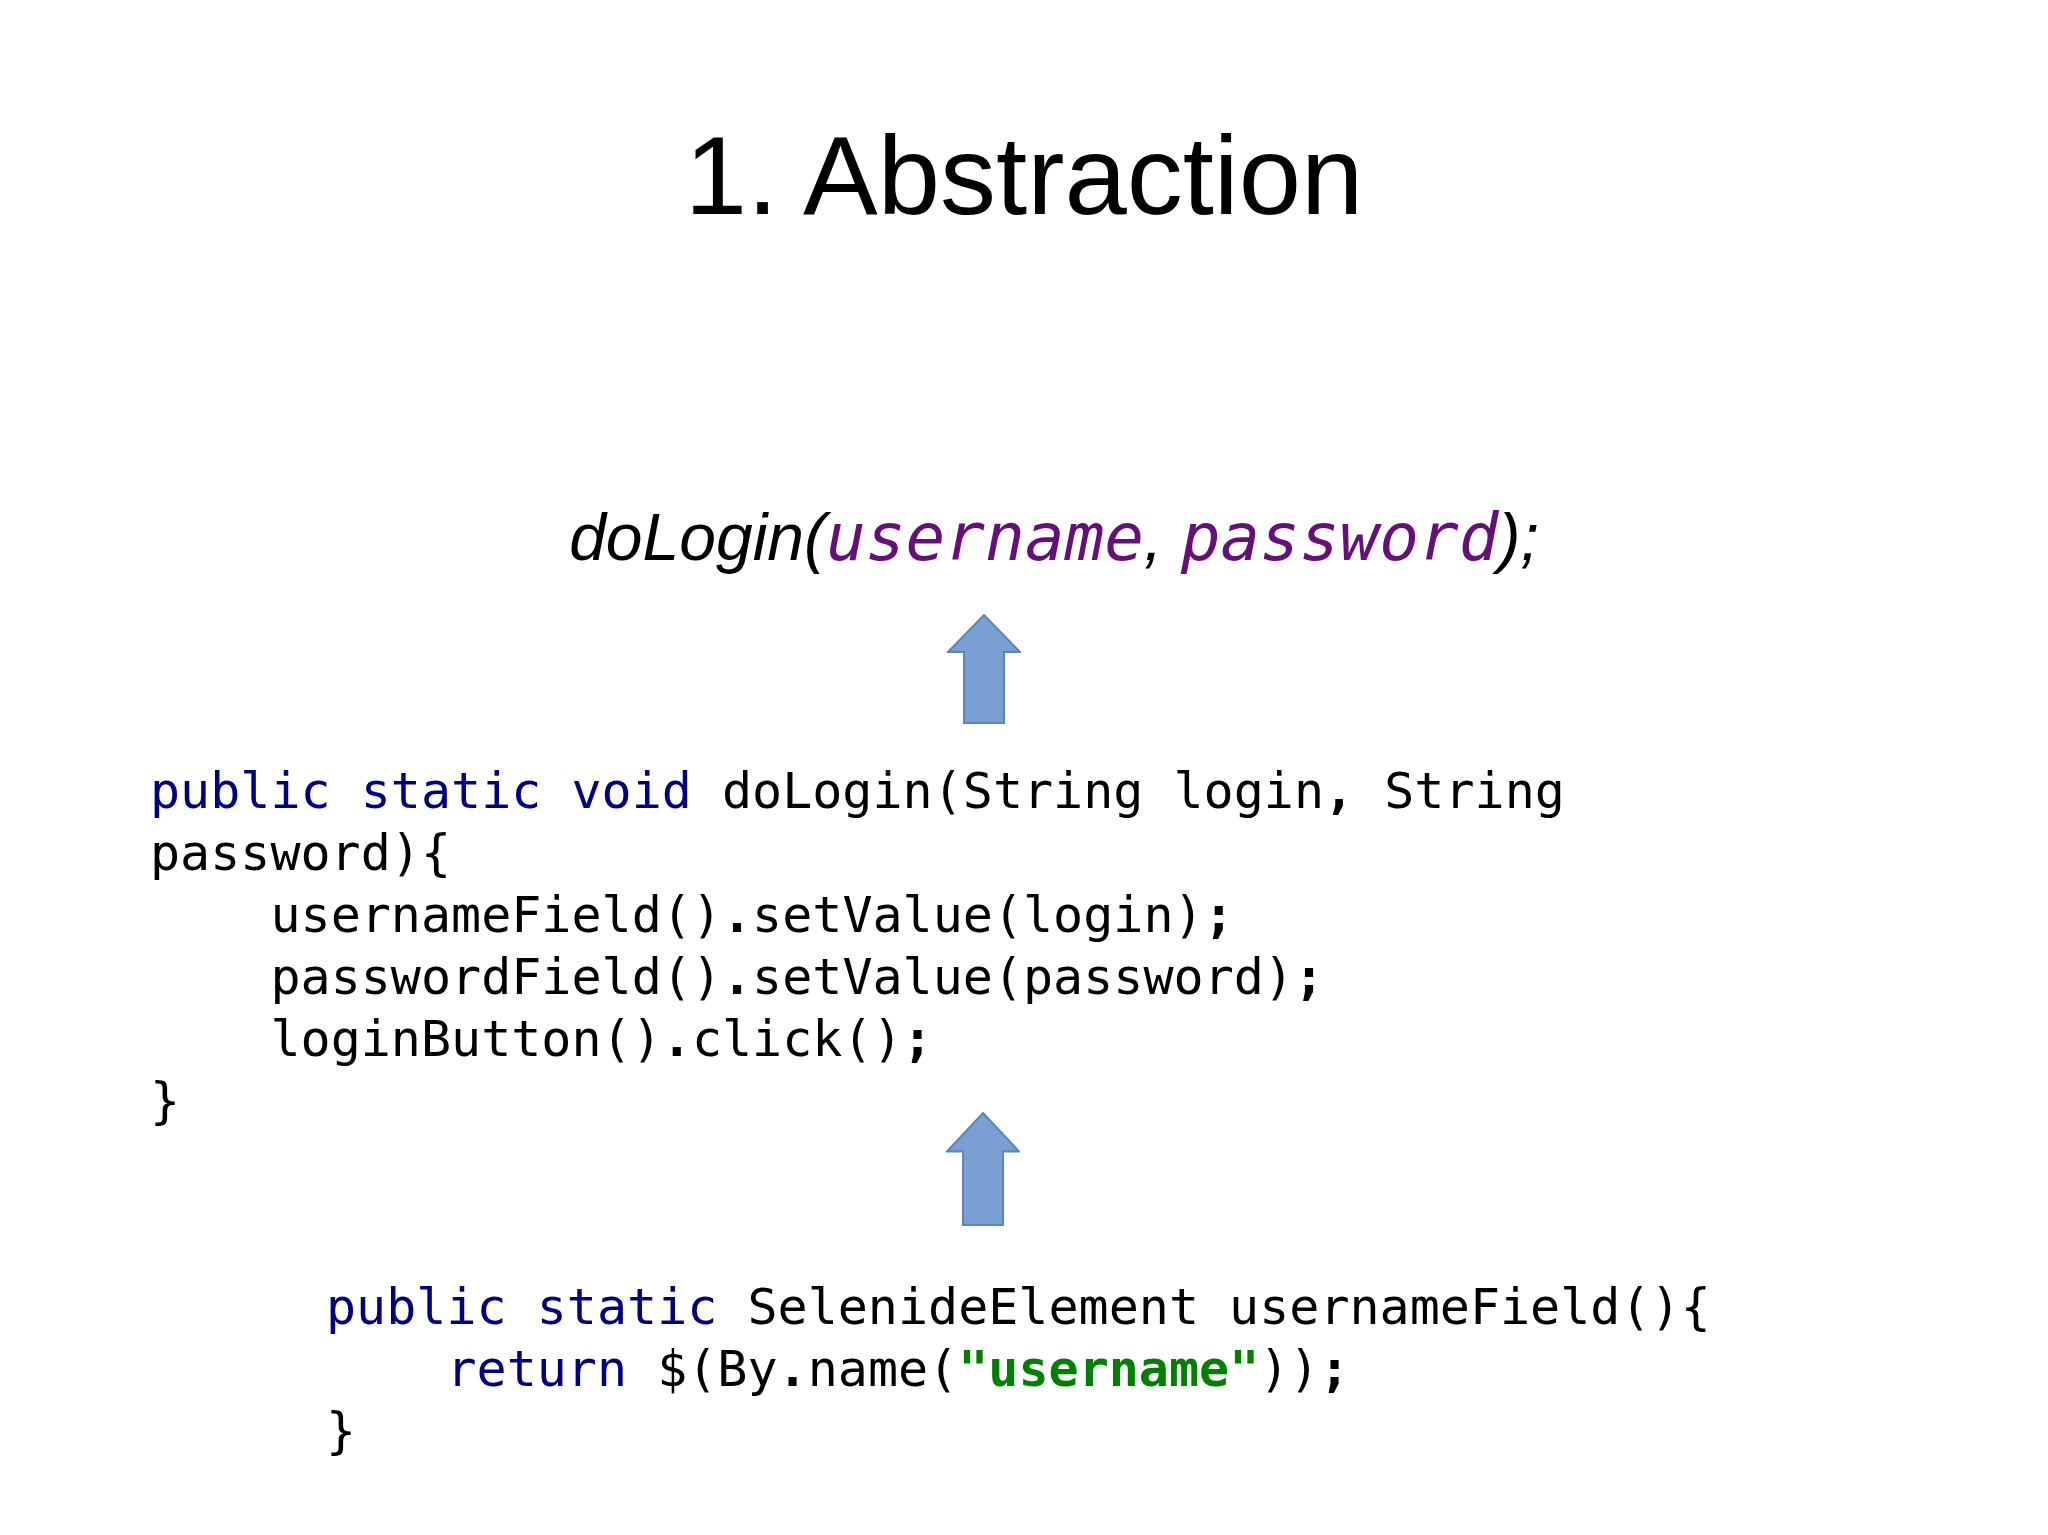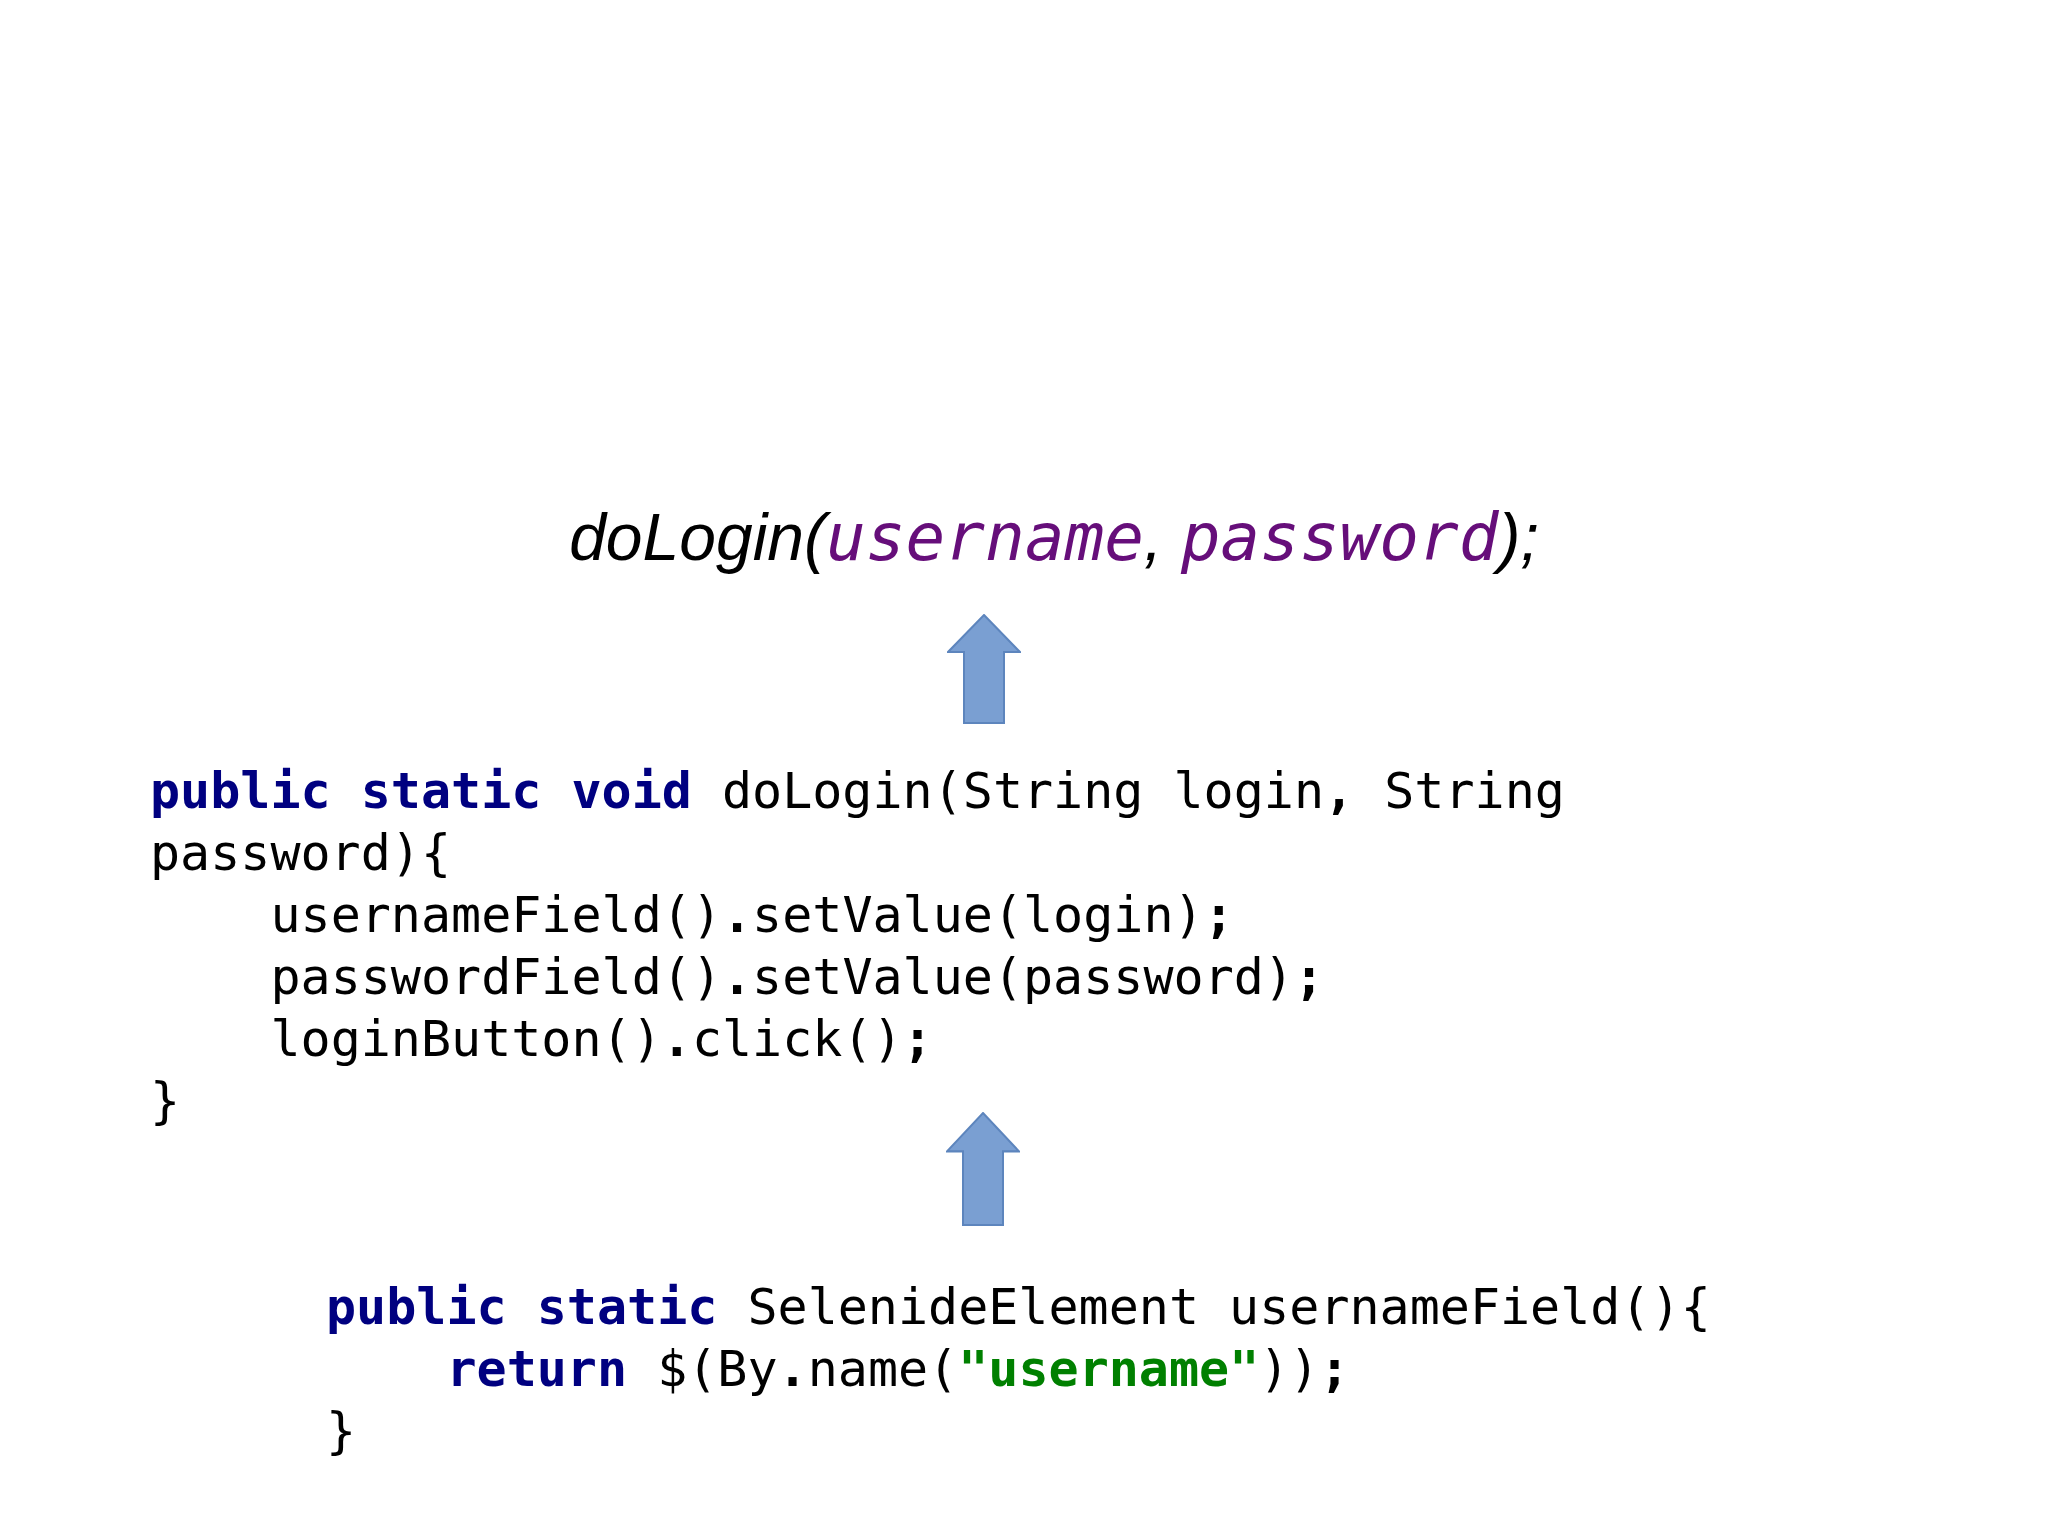--- a/index.html
+++ b/index.html
@@ -36,39 +36,40 @@
     font-family:"DejaVu Sans Mono",monospace;
     font-size:50px;line-height:62px;
     white-space:pre;
     color:#000000;
   }
   .code-1{left:150px;top:760px;}
   .code-2{left:326px;top:1276px;}
   .code-line{white-space:pre;}
   
   .seg-plain{}
-  .seg-kw{font-weight:bold;color:var(--c-keyword,#000080);}
+  .seg-kw{font-weight:normal;color:var(--c-keyword,#000080);}
   .seg-b{font-weight:bold;}
   .seg-it{}
   .seg-str{font-weight:bold;color:var(--c-string,#008000);}
   .seg-sans-it{font-family:"Liberation Sans",sans-serif;font-style:italic;}
   .seg-mono-it-purple{
     font-family:"DejaVu Sans Mono",monospace;
     font-style:italic;
     color:var(--c-static_field,#660e7a);
   }
   .arrow{position:absolute;width:74px;}
   .arrow-1{left:947px;top:614px;height:110px;}
   .arrow-2{left:946px;top:1112px;height:114px;}
 </style>
 </head>
 <body>
 
 <div class="slide">
 
+  <div class="title">1. Abstraction</div>
 
 
   <div class="phrase"><div class="code-line"><span class="seg-sans-it">doLogin(</span><span class="seg-mono-it-purple">username</span><span class="seg-sans-it">, </span><span class="seg-mono-it-purple">password</span><span class="seg-sans-it">);</span></div></div>
 
   <svg class="arrow arrow-1" viewBox="0 0 74 110" preserveAspectRatio="none">
     <polygon points="37,1 73,38 57,38 57,109 17,109 17,38 1,38" stroke-width="2" fill="#7a9fd2" stroke="#5d85bd"></polygon>
   </svg>
 
   <div class="code code-1"><div class="code-line"><span class="seg-kw">public static void</span><span class="seg-plain"> doLogin(String login</span><span class="seg-b">,</span><span class="seg-plain"> String</span></div><div class="code-line"><span class="seg-plain">password){</span></div><div class="code-line"><span class="seg-plain">    </span><span class="seg-it">usernameField</span><span class="seg-plain">()</span><span class="seg-b">.</span><span class="seg-plain">setValue(login)</span><span class="seg-b">;</span></div><div class="code-line"><span class="seg-plain">    </span><span class="seg-it">passwordField</span><span class="seg-plain">()</span><span class="seg-b">.</span><span class="seg-plain">setValue(password)</span><span class="seg-b">;</span></div><div class="code-line"><span class="seg-plain">    </span><span class="seg-it">loginButton</span><span class="seg-plain">()</span><span class="seg-b">.</span><span class="seg-plain">click()</span><span class="seg-b">;</span></div><div class="code-line"><span class="seg-plain">}</span></div></div>
 

